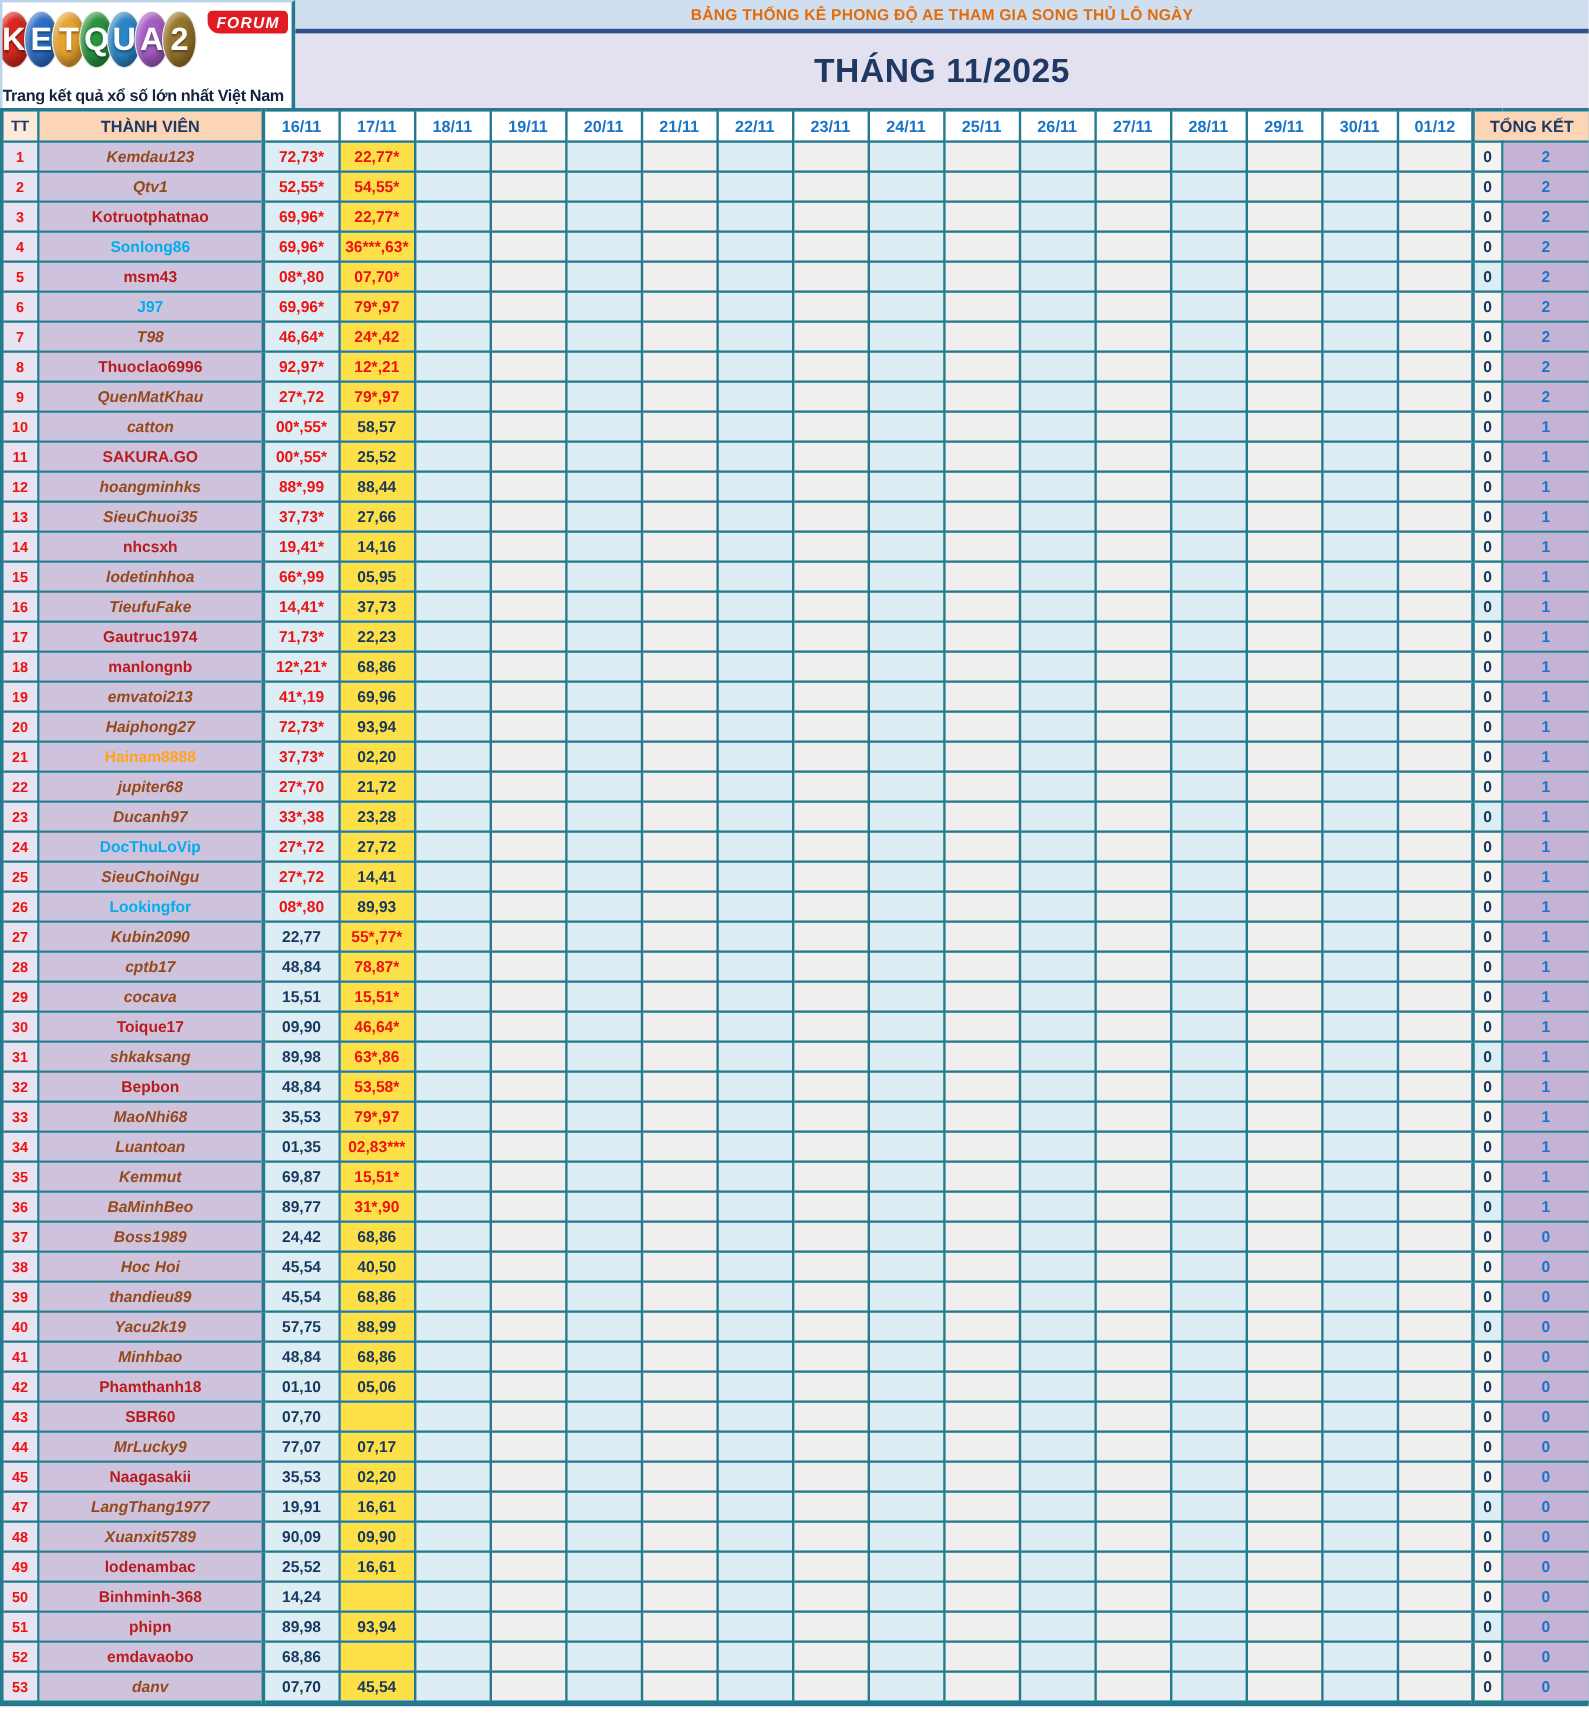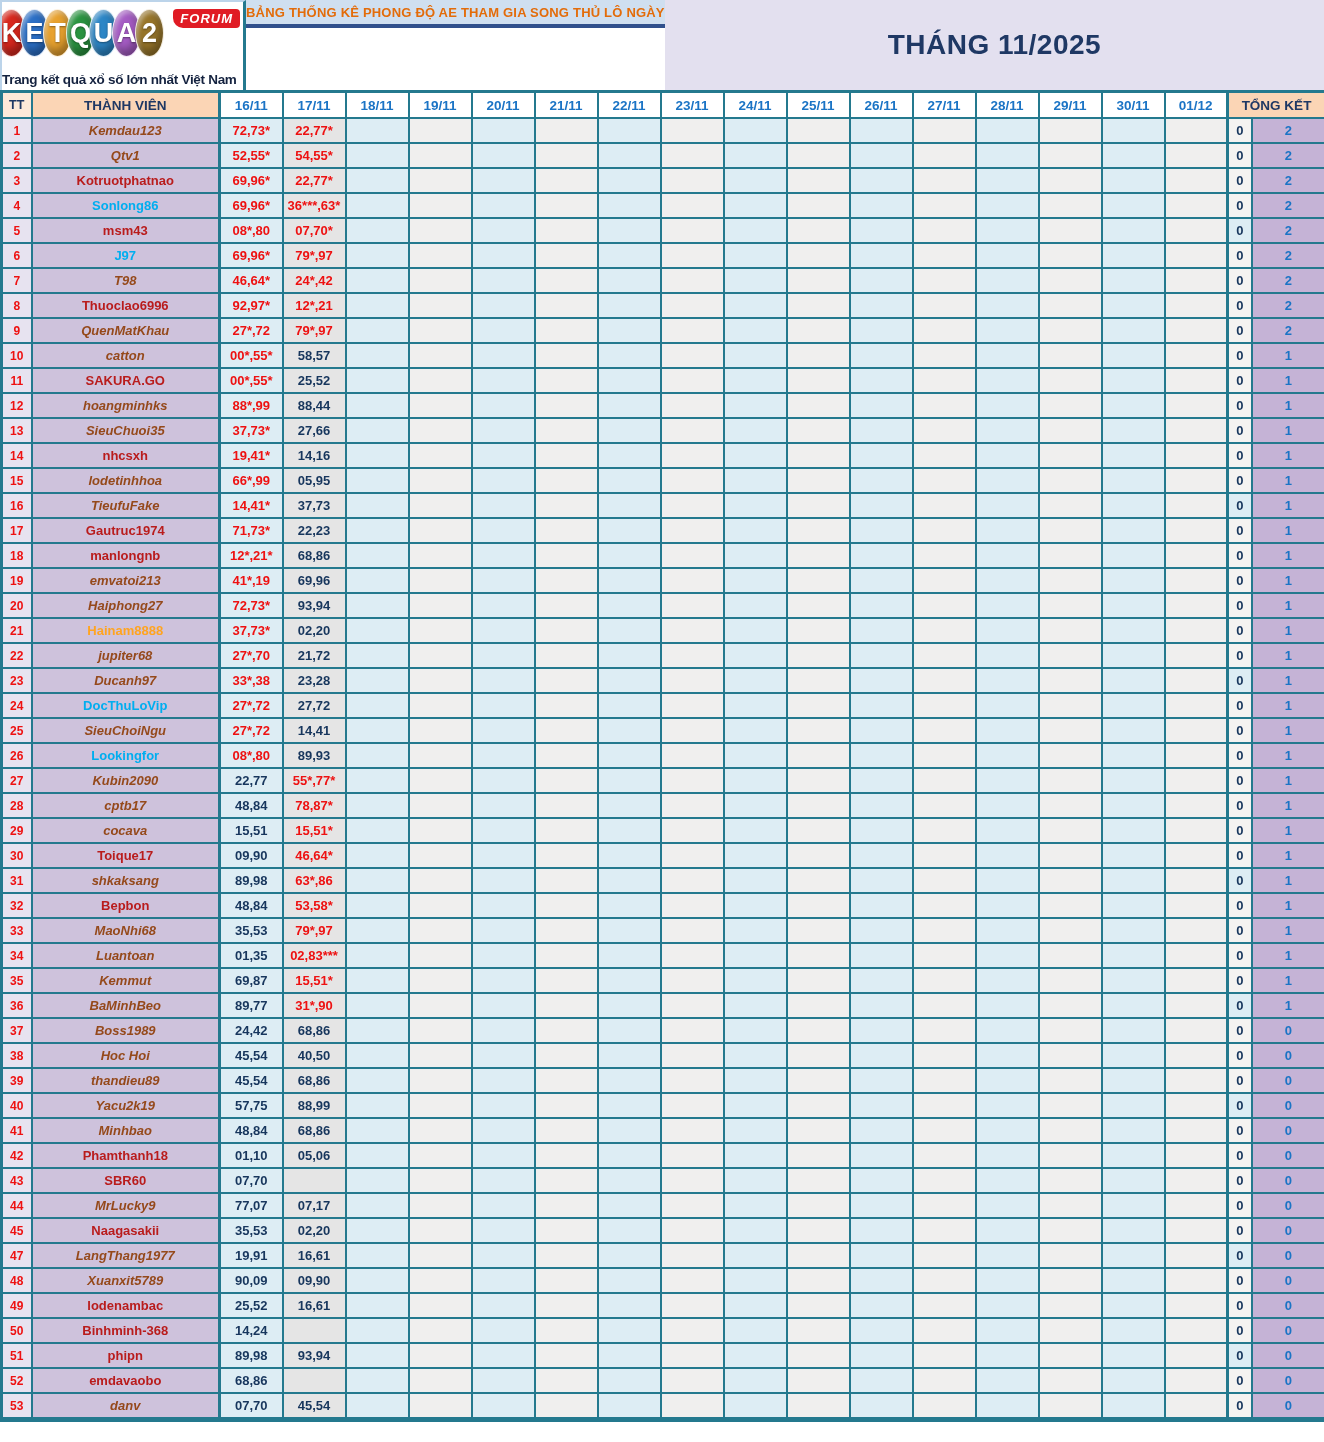--- a/index.html
+++ b/index.html
@@ -33,21 +33,21 @@
     background:var(--badge_red);color:#fff;
     font-style:italic;font-weight:bold;font-size:13px;
     padding:2px 7px;border-radius:4px 4px 4px 10px;
     letter-spacing:1px;
   }
   .tagline{
     position:absolute;bottom:3px;left:0;width:100%;
     color:#14223f;font-weight:bold;font-size:13.5px;
     letter-spacing:-0.3px;white-space:nowrap;overflow:hidden;
   }
-  .head-right{flex:1;display:flex;flex-direction:row;min-width:0;}
+  .head-right{flex:1;display:flex;flex-direction:column;min-width:0;}
   .banner{
     height:24px;background:var(--banner_bg);
     border-bottom:4px solid var(--navy_strip);
     color:var(--banner_text);font-weight:bold;font-size:13px;
     display:flex;align-items:center;justify-content:center;
     letter-spacing:.2px;
   }
   .month-title{
     flex:1;background:var(--title_bg);color:var(--navy);
     font-weight:bold;font-size:28px;letter-spacing:.5px;
@@ -64,21 +64,21 @@
   tbody td{height:23px;font-size:13px;}
   th.h-tt{background:var(--peach_light);color:var(--navy);font-size:12.5px;}
   th.h-member{background:var(--peach);color:var(--navy);}
   th.h-date{background:#fff;color:var(--date_blue);}
   th.h-sum{background:var(--peach);color:var(--navy);}
   td.tt{background:var(--tt_bg);color:var(--red);font-size:12px;}
   td.name{background:var(--name_bg);font-size:13px;cursor:pointer;}
   .n-brown{color:var(--brown);font-style:italic;} .n-black{color:#b91c1c;}
   .n-blue{color:var(--lblue);}  .n-orange{color:var(--orange);}
   .n-brown-italic{color:var(--brown);font-style:italic;}
-  .c-blue{background:var(--colblue);} .c-white{background:#e5e5e5;} .c-gray{background:var(--colgray);}
+  .c-blue{background:var(--colblue);} .c-white{background:#fde047;} .c-gray{background:var(--colgray);}
   .v-red{color:var(--red);} .v-navy{color:var(--valnavy);}
   td.zero{background:var(--zero_bg);color:var(--valnavy);}
   td.zero.hl{background:var(--colblue);}
   td.total{background:var(--total_bg);color:var(--date_blue);}
   .bL3{border-left-width:3px;}
 </style>
 </head>
 <body>
 
 <div class="page">

